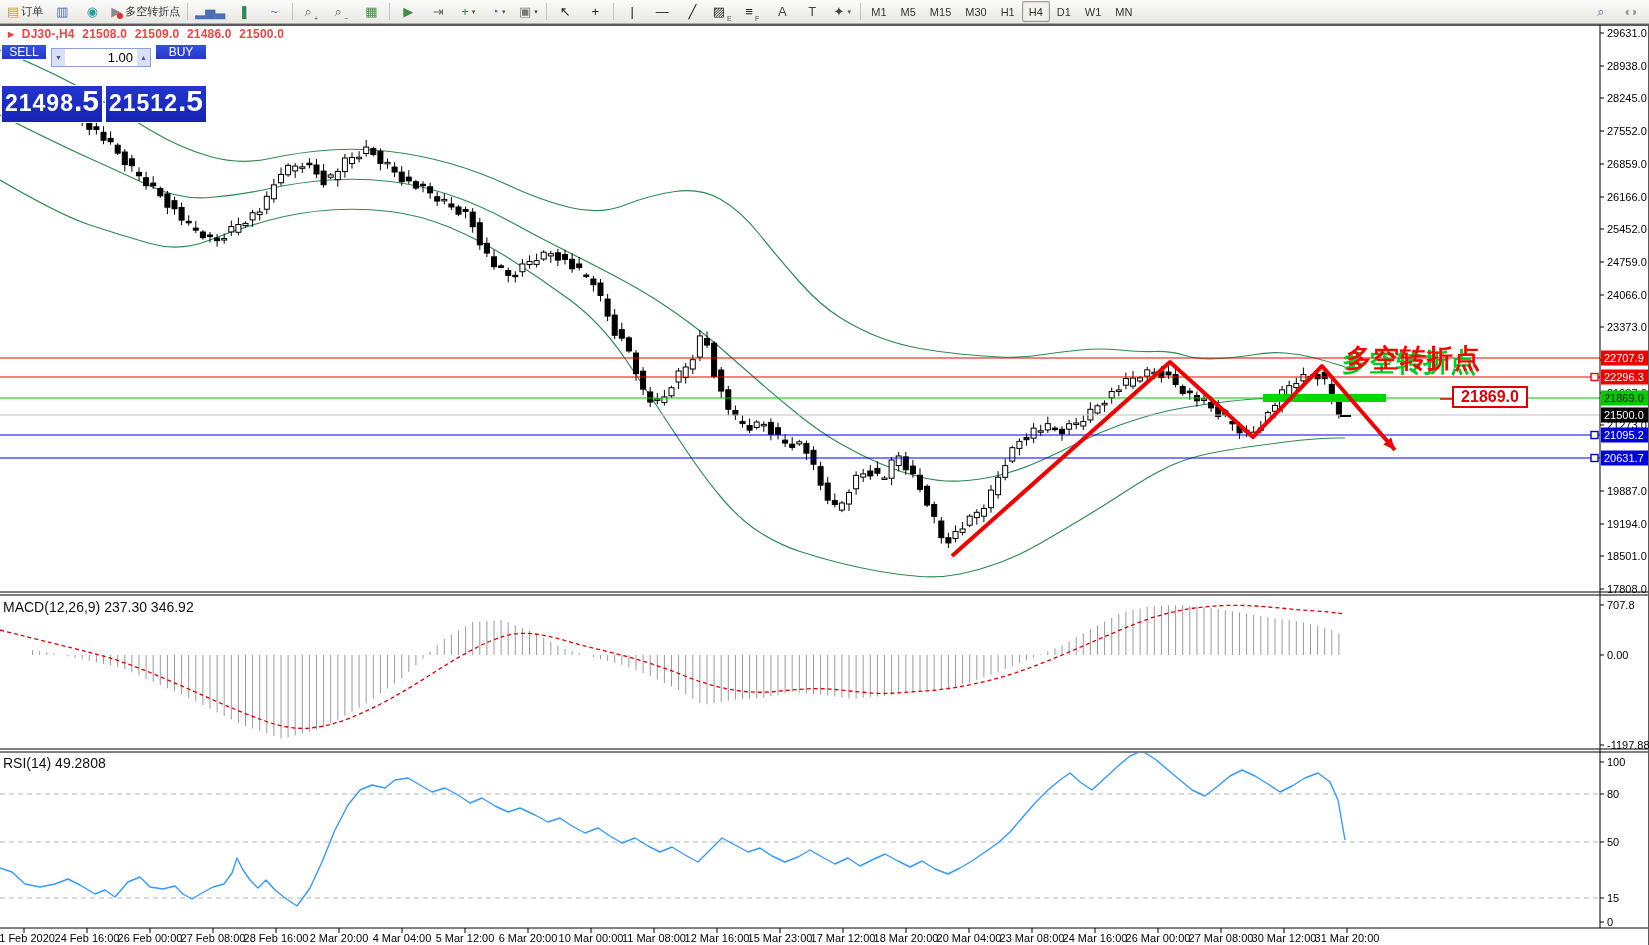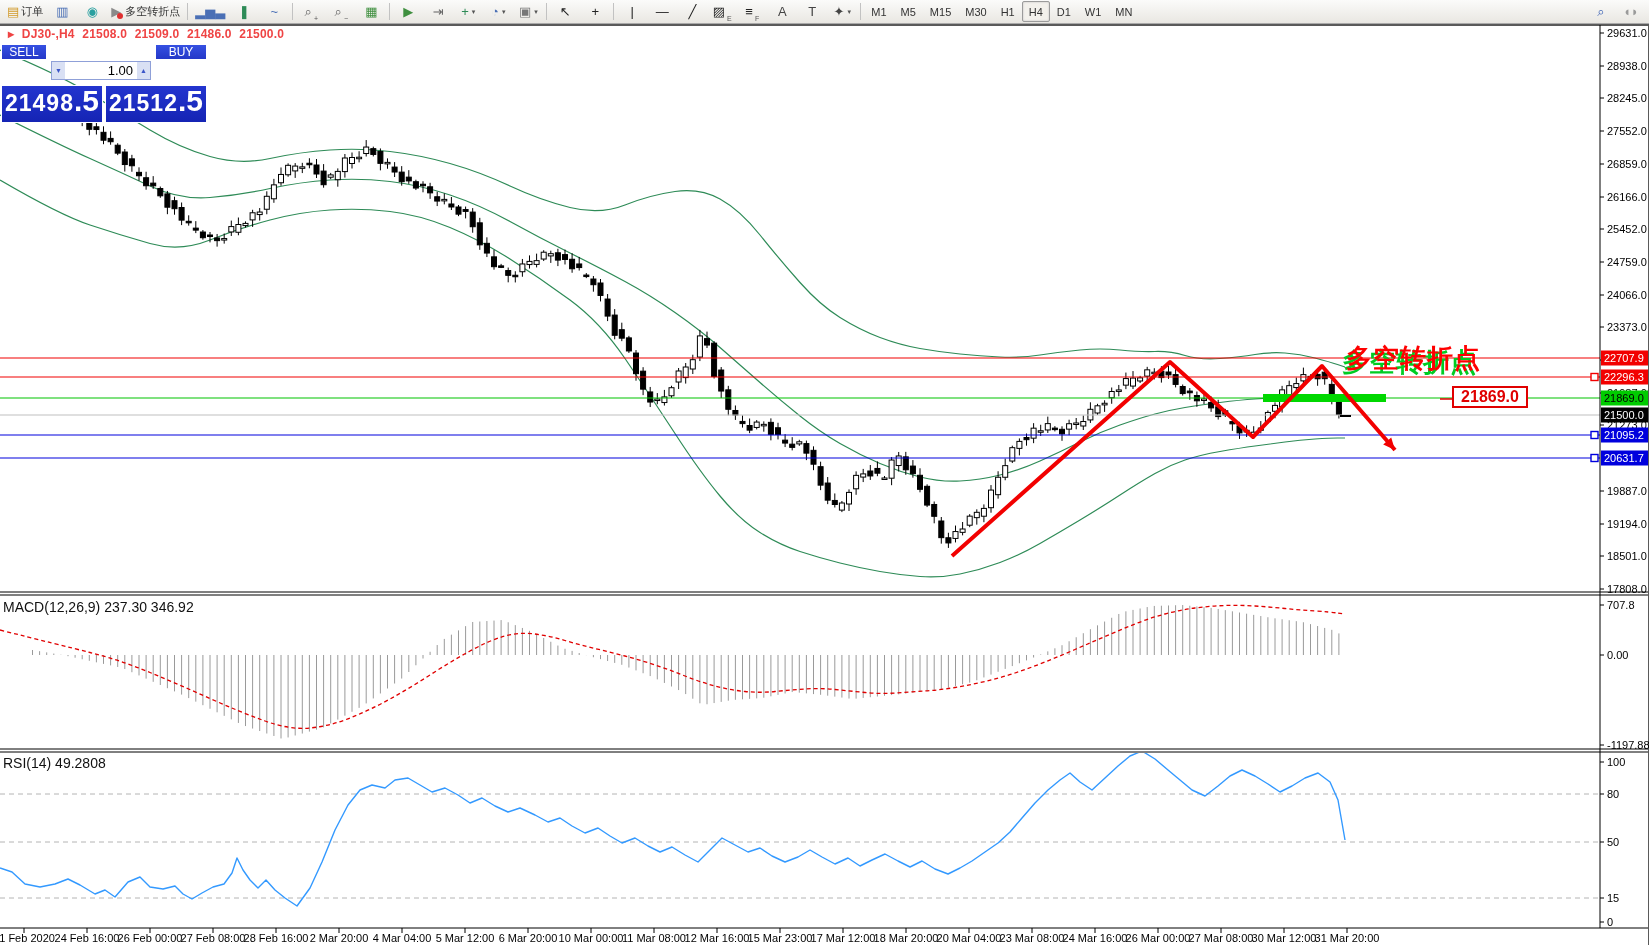--- a/index.html
+++ b/index.html
@@ -25,21 +25,21 @@
   svg{position:absolute;top:24px;left:0}
   .ohlc-header{position:absolute;top:27px;left:8px;font-size:12px;font-weight:bold;color:#ef4444;z-index:20;letter-spacing:.2px}
   .ohlc-header span{margin-right:4px}
   .pane-label{position:absolute;left:3px;font-size:14px;color:#111;z-index:20}
   
   .trade-panel{position:absolute;top:44px;left:1px;width:206px;z-index:40;font-family:"Liberation Sans",sans-serif}
   .tp-row1{display:flex;height:40px;align-items:flex-start}
   .sell-btn,.buy-btn{width:46px;background:linear-gradient(#3550e2,#2438c8);color:#fff;font-size:12px;
      display:flex;align-items:center;justify-content:center;border:1px solid #fff;box-sizing:border-box}
   .buy-btn{width:52px}
-  .vol-wrap{display:flex;flex:1;margin:17px 4px;border:1px solid #8fa0d8;box-sizing:border-box;background:#fff}
+  .vol-wrap{display:flex;flex:1;margin:4px 4px;border:1px solid #8fa0d8;box-sizing:border-box;background:#fff}
   .vol-btn{width:13px;background:#d9e0f4;color:#3b55c9;font-size:7px;display:flex;align-items:center;justify-content:center}
   .vol-input{flex:1;border:0;outline:none;text-align:right;font-size:13px;padding-right:4px;width:50px;color:#000}
   .tp-row2{display:flex;height:38px;margin-top:1px}
   .price-box{flex:1;background:linear-gradient(#2335cf,#1524b4);color:#fff;display:flex;align-items:baseline;
      justify-content:center;border:1px solid #fff;box-sizing:border-box}
   .price-box+.price-box{margin-left:2px}
   .price-main{font-size:23px;font-weight:bold;letter-spacing:1px}
   .price-big{font-size:30px;font-weight:bold;line-height:30px}
   
   .turning-point{position:absolute;top:341px;left:1346px;z-index:30;font-size:26px;font-weight:bold;

